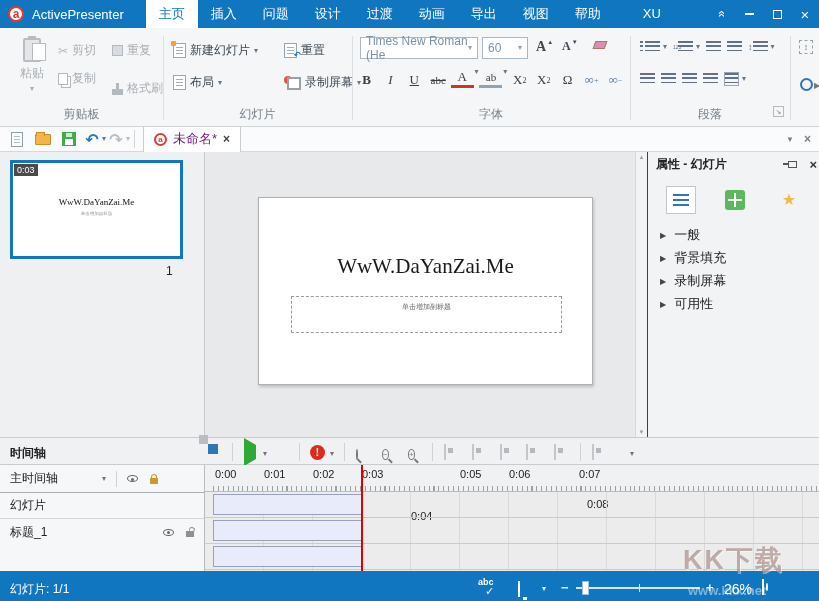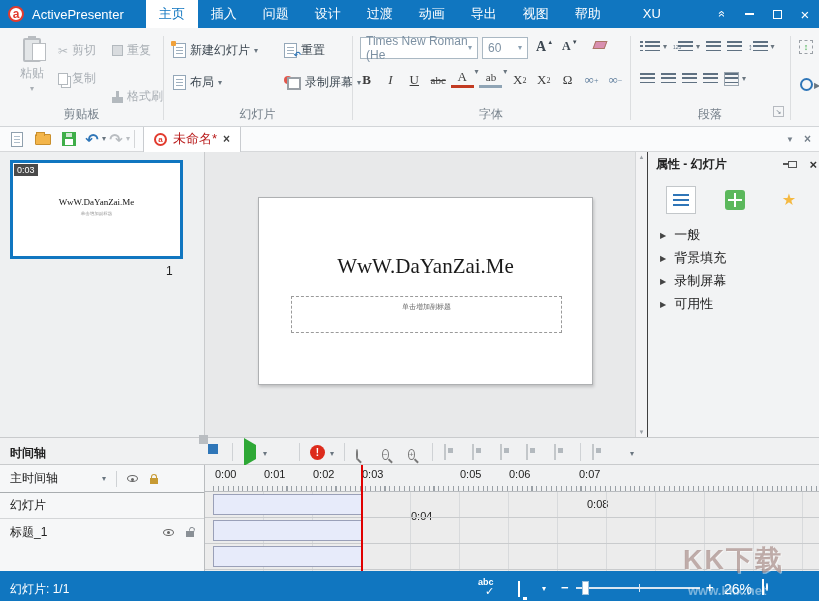--- a/index.html
+++ b/index.html
@@ -176,21 +176,21 @@
       <span>剪切</span>
     </div>
     <div class="rbtn dis" style="left:58px;top:42px;">
       <span class="copy-ic"></span>
       <span>复制</span>
     </div>
     <div class="rbtn dis" style="left:112px;top:14px;">
       <span class="dup-ic"></span>
       <span>重复</span>
     </div>
-    <div class="rbtn dis" style="left:112px;top:60px;">
+    <div class="rbtn dis" style="left:112px;top:52px;">
       <span class="fmt-ic"></span>
       <span>格式刷</span>
     </div>
     <div class="glabel" style="left:0;width:163px;">剪贴板</div>
     <div class="gdiv" style="left:163px;"></div>
 
     <div class="rbtn" style="left:173px;top:14px;">
       <span class="pg">
           <span class="spark"></span>
         </span>
@@ -325,21 +325,21 @@
     <span class="qbtn">
         <span class="save-ic"></span>
       </span>
     <span class="qbtn" style="color:#2f76b8;font-size:16px;font-weight:bold;width:20px;">↶</span>
     <span class="caret">▾</span>
     <span class="qbtn" style="color:#b9bdc1;font-size:16px;font-weight:bold;width:20px;">↷</span>
     <span class="caret" style="color:#b9bdc1;">▾</span>
     <span class="vsep"></span>
     <div class="doctab">
       <span class="minilogo">a</span>
-      <span style="font-size:13px;color:#b91c1c;">未命名*</span>
+      <span style="font-size:13px;color:#701a75;">未命名*</span>
       <span style="font-size:12px;color:#444;font-weight:bold;">×</span>
     </div>
     <span style="margin-left:auto;font-size:8px;color:#76818b;">▼</span>
     <span style="margin:0 8px 0 10px;font-size:12px;color:#76818b;font-weight:bold;">×</span>
   </div>
 
   <div class="thumbs">
     <div class="thumb">
       <span class="badge">0:03</span>
       <div style="position:absolute;left:0;top:34px;width:100%;text-align:center;font-family:'Liberation Serif','DejaVu Serif',serif;font-size:9px;color:#111;">WwW.DaYanZai.Me</div>

